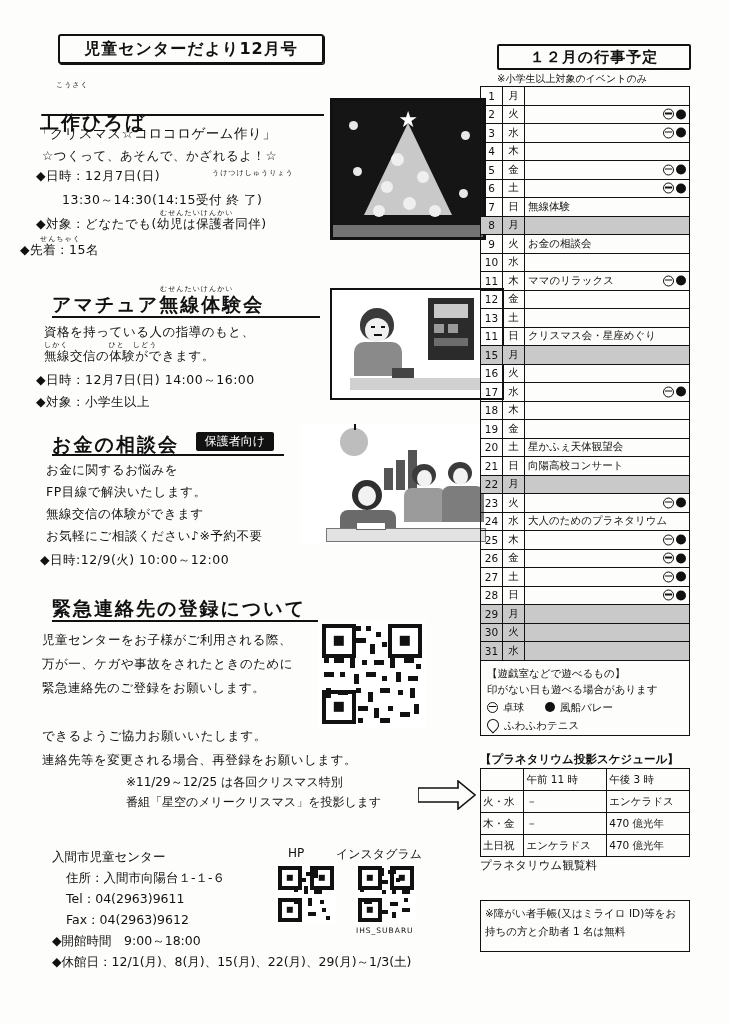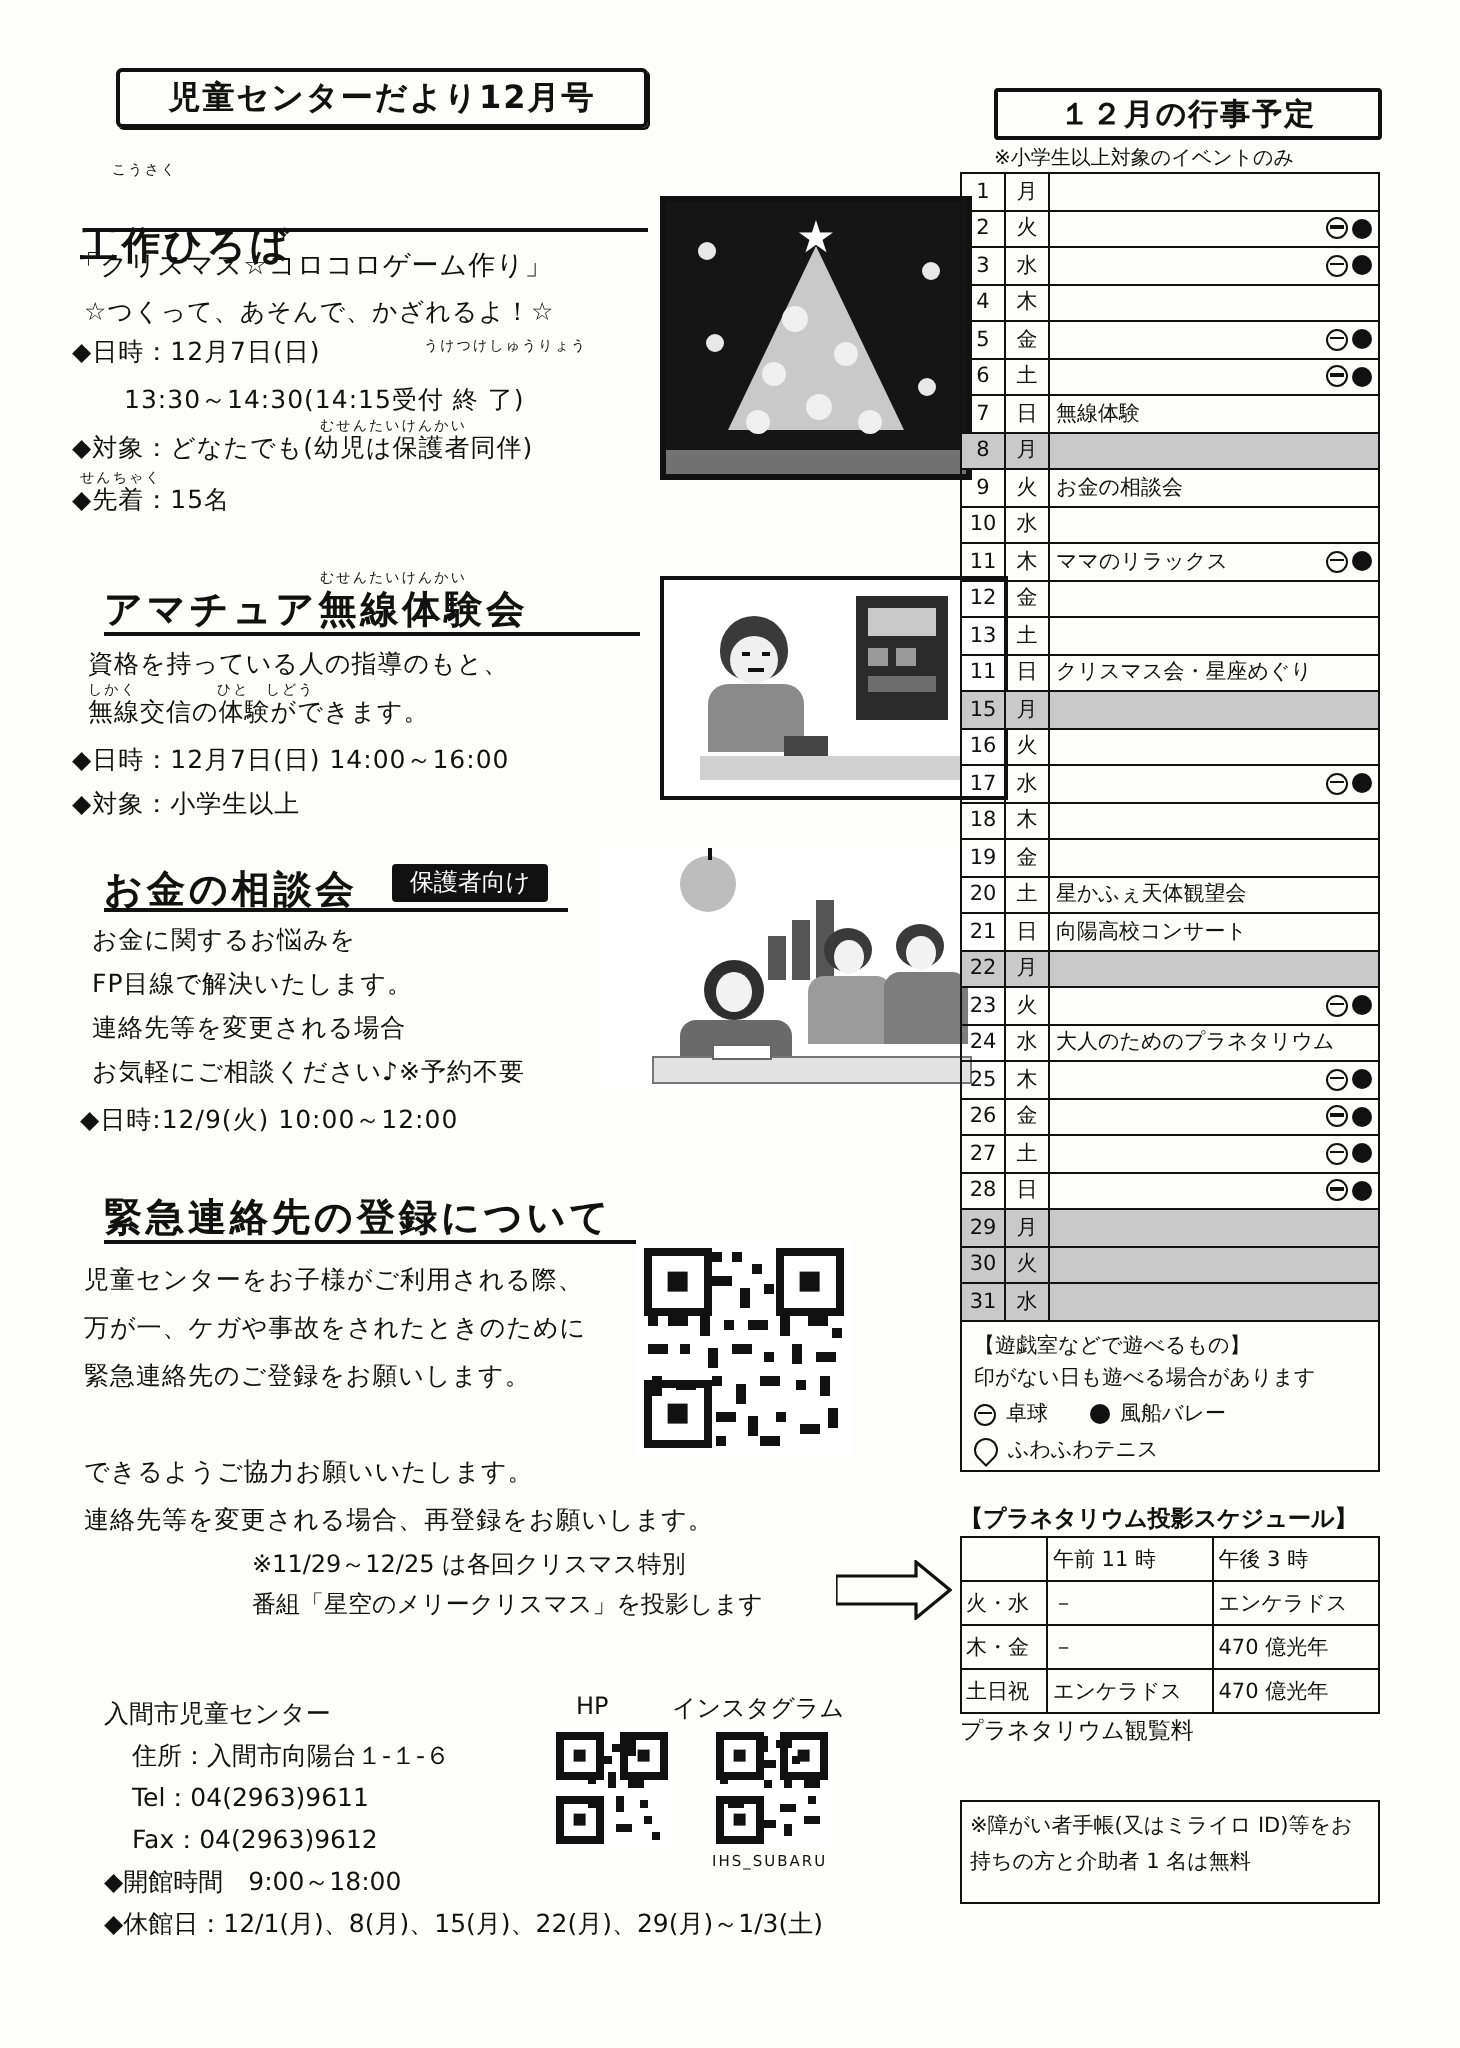--- a/index.html
+++ b/index.html
@@ -138,21 +138,21 @@
   <div class="abs sec-rule" style="left:52px;top:114px;width:272px;"></div>
 
   <div class="abs body-line" style="left:36px;top:124px;font-size:13.5px;">「クリスマス☆コロコロゲーム作り」</div>
   <div class="abs body-line" style="left:42px;top:146px;">☆つくって、あそんで、かざれるよ！☆</div>
   <div class="abs ruby" style="left:212px;top:168px;">うけつけしゅうりょう</div>
   <div class="abs body-line" style="left:36px;top:166px;">◆日時：12月7日(日)</div>
   <div class="abs body-line" style="left:36px;top:190px;">　　13:30～14:30(14:15受付 終 了)</div>
   <div class="abs ruby" style="left:160px;top:208px;">むせんたいけんかい</div>
   <div class="abs body-line" style="left:36px;top:214px;">◆対象：どなたでも(幼児は保護者同伴)</div>
   <div class="abs ruby" style="left:40px;top:234px;">せんちゃく</div>
-  <div class="abs body-line" style="left:36px;top:240px;">◆先着：15名</div>
+  <div class="abs body-line" style="left:20px;top:240px;">◆先着：15名</div>
 
   <div class="abs" id="craft-photo">
     <div class="star">★</div>
     <div class="tree"></div>
     <div class="ball" style="left:58px;top:52px;width:13px;height:13px;"></div>
     <div class="ball" style="left:84px;top:70px;width:12px;height:12px;"></div>
     <div class="ball" style="left:48px;top:80px;width:12px;height:12px;"></div>
     <div class="ball" style="left:70px;top:96px;width:13px;height:13px;"></div>
     <div class="ball" style="left:40px;top:104px;width:12px;height:12px;"></div>
     <div class="ball" style="left:96px;top:104px;width:12px;height:12px;"></div>
@@ -190,21 +190,21 @@
     <div class="sk" style="left:60px;top:78px;width:22px;height:10px;background:#444;"></div>
   </div>
 
   <div class="abs sec-title" style="left:52px;top:432px;">お金の相談会</div>
   <div class="abs" style="left:196px;top:432px;width:78px;height:19px;background:#111;color:#fff;font-size:12px;display:flex;align-items:center;justify-content:center;border-radius:2px;">
     <span>保護者向け</span>
   </div>
   <div class="abs sec-rule" style="left:52px;top:454px;width:232px;"></div>
   <div class="abs body-line" style="left:46px;top:460px;">お金に関するお悩みを</div>
   <div class="abs body-line" style="left:46px;top:482px;">FP目線で解決いたします。</div>
-  <div class="abs body-line" style="left:46px;top:504px;">連絡先等を変更される場合</div>
+  <div class="abs body-line" style="left:46px;top:504px;">無線交信の体験ができます</div>
   <div class="abs body-line" style="left:46px;top:526px;">お気軽にご相談ください♪※予約不要</div>
   <div class="abs body-line" style="left:40px;top:550px;text-align:right;">◆日時:12/9(火) 10:00～12:00</div>
 
   <div class="abs" id="money-illust">
     <div class="sk" style="left:40px;top:4px;width:28px;height:28px;border-radius:50%;background:#bdbdbd;"></div>
     <div class="ln" style="left:54px;top:0;width:1.5px;height:6px;"></div>
     <div class="sk" style="left:84px;top:44px;width:9px;height:22px;background:#555;"></div>
     <div class="sk" style="left:96px;top:36px;width:9px;height:30px;background:#555;"></div>
     <div class="sk" style="left:108px;top:26px;width:9px;height:40px;background:#555;"></div>
 

